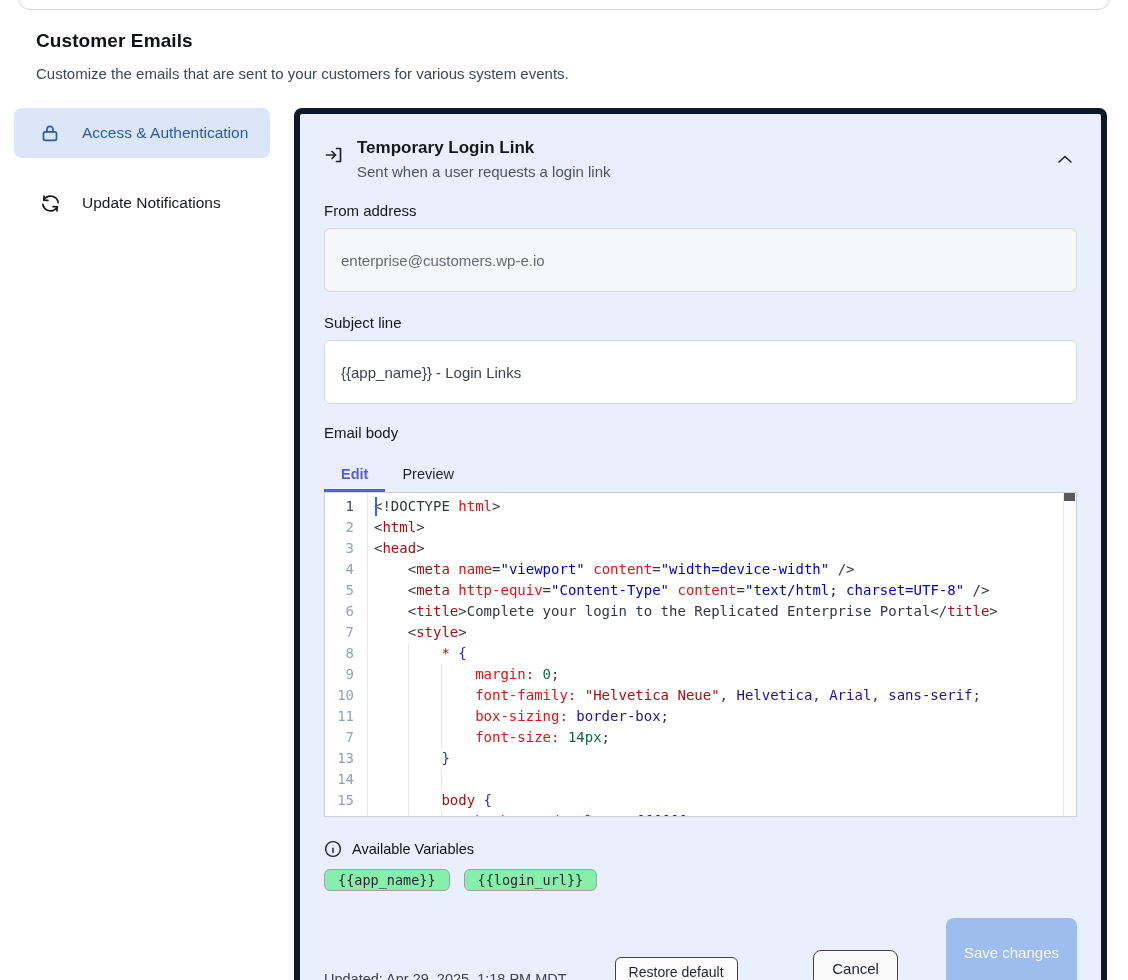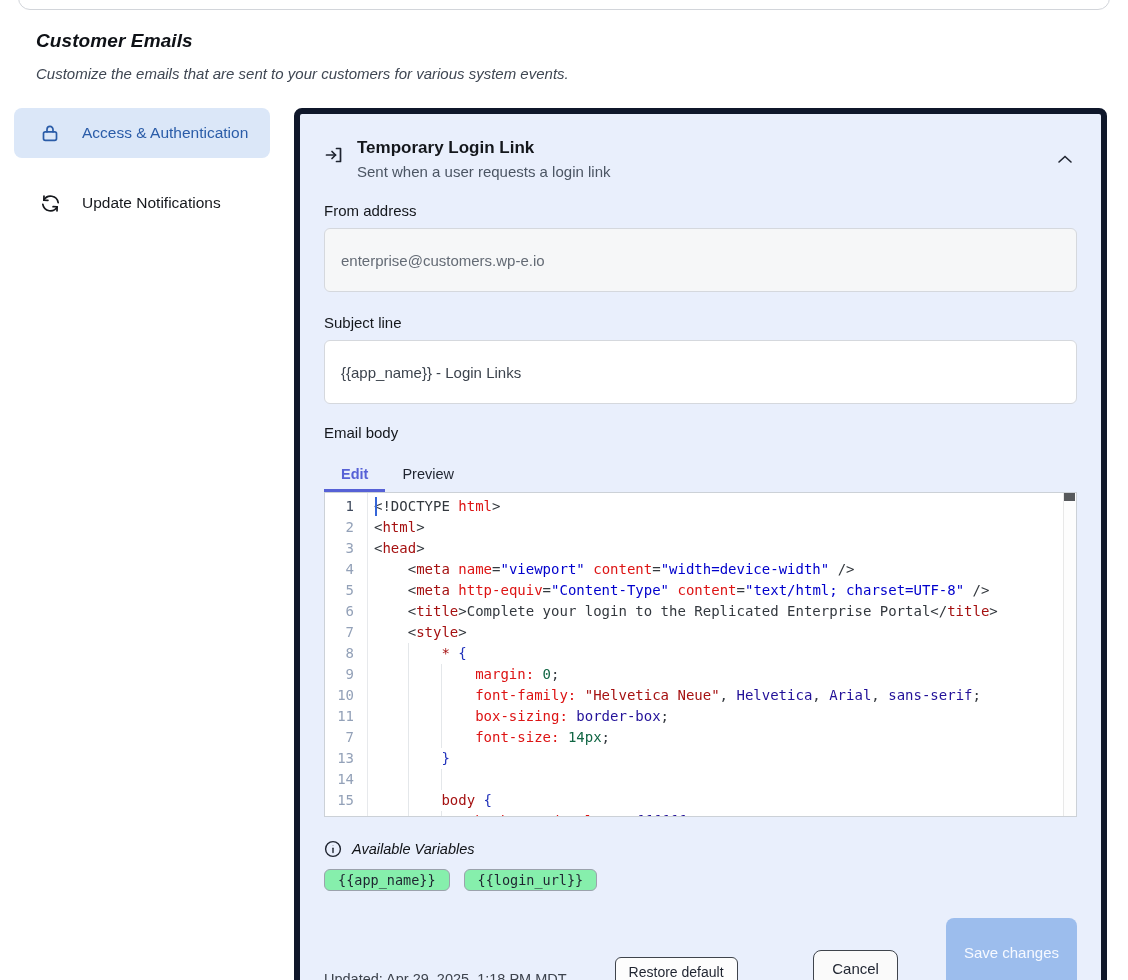--- a/index.html
+++ b/index.html
@@ -1,20 +1,20 @@
 <!DOCTYPE html>
 <html><head>
 <meta charset="utf-8">
 <style>
   * { margin: 0; padding: 0; box-sizing: border-box; }
   html, body { width: 1128px; height: 980px; background: #ffffff; overflow: hidden;
     font-family: "Liberation Sans", sans-serif; color: #15181d; }
   .top-edge { position: absolute; top: -16px; left: 18px; width: 1092px; height: 26px;
     border: 1px solid #d2d5da; border-radius: 12px; background: #fff; }
-  .page-header { margin: 30px 36px 0 36px; font-style: italic; }
+  .page-header { margin: 30px 36px 0 36px; }
   .page-title { font-size: 19px; font-weight: 700; color: #0e1116; letter-spacing: .1px; }
   .page-subtitle { margin-top: 13px; font-size: 15px; color: #3f4753; }
   .content { display: flex; margin: 26px 21px 0 14px; gap: 24px; align-items: flex-start; }
 
   
   .sidebar { width: 256px; flex-shrink: 0; }
   .side-item { display: flex; align-items: center; gap: 20px; padding: 13px 16px 13px 24px;
     border-radius: 8px; cursor: pointer; font-size: 15.5px; line-height: 24px; color: #16181d; }
   .side-item.active { background: #dbe7f8; color: #2a5ca8; }
   .side-item + .side-item { margin-top: 20px; }
@@ -57,21 +57,21 @@
   .tk-str   { color: #0000cc; }
   .tk-cstr  { color: #a51111; }
   .tk-kw    { color: #221199; }
   .tk-num   { color: #116644; }
   .tk-brace { color: #2233bb; }
   .cursor { position: absolute; left: 50px; top: 4px; width: 2px; height: 19px; background: #3565d8; }
   .sb-track { position: absolute; right: 0; top: 0; bottom: 0; width: 13px; background: #fdfdfd; border-left: 1px solid #e8e8e8; }
   .sb-thumb { position: absolute; top: 0; right: 1px; width: 11px; height: 8px; background: #57595c; }
 
   
-  .vars-row { display: flex; align-items: center; gap: 10px; margin-top: 23px; font-style: italic; }
+  .vars-row { display: flex; align-items: center; gap: 10px; margin-top: 23px; }
   .vars-label { font-size: 14.5px; color: #0f1115; }
   .chips { display: flex; gap: 14px; margin-top: 11px; }
   .chip { font-family: "DejaVu Sans Mono", monospace; font-size: 13.5px; color: #1f2430;
     background: #86efac; border: 1px solid #9ba2ac; border-radius: 6px; padding: 2px 13px; cursor: pointer; }
 
   
   .panel-footer { display: flex; align-items: flex-end; margin-top: 27px; gap: 32px; }
   .updated { font-size: 14.5px; color: #3d434d; }
   .btn-restore { margin-left: 16px; font-size: 14px; color: #1f2430; background: #fdfdfd;
     border: 1px solid #3f444c; border-radius: 6px; padding: 6px 13px; cursor: pointer; font-family: "Liberation Sans", sans-serif; }

